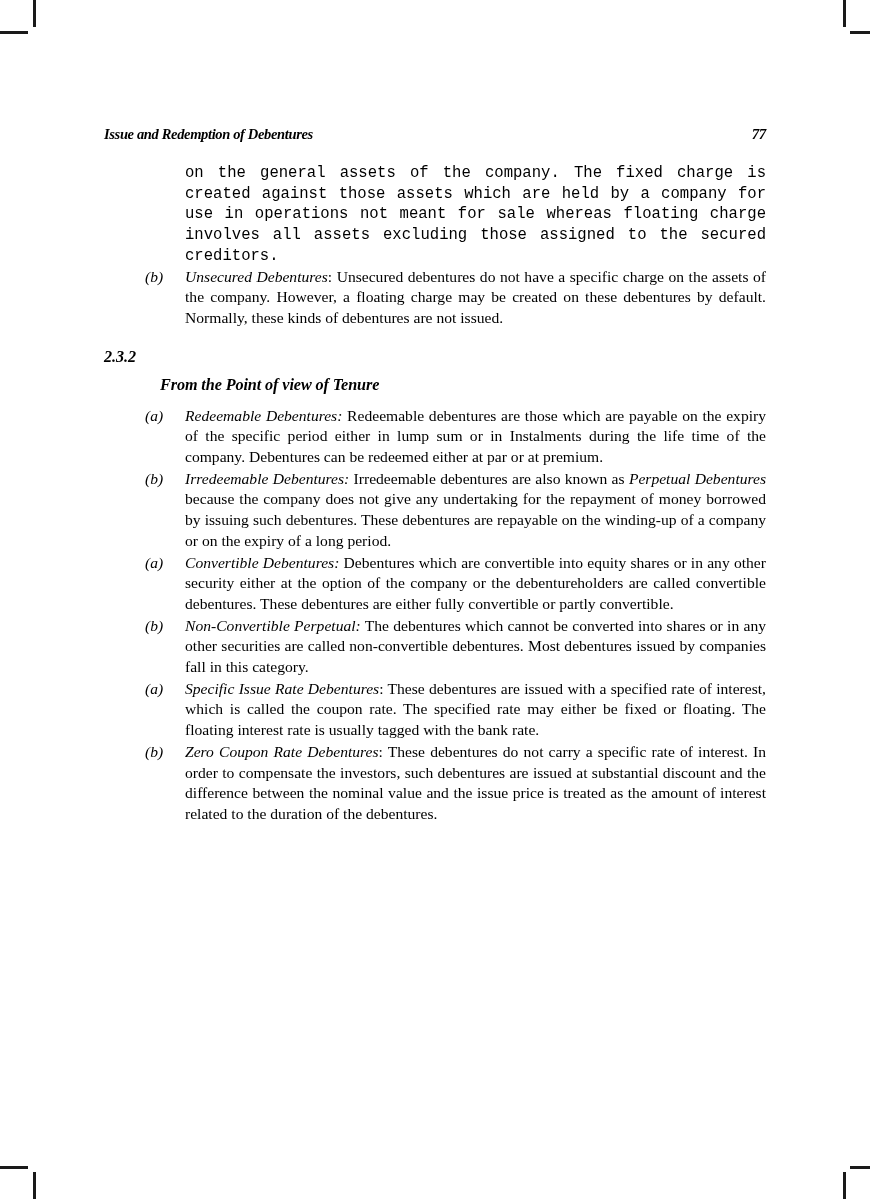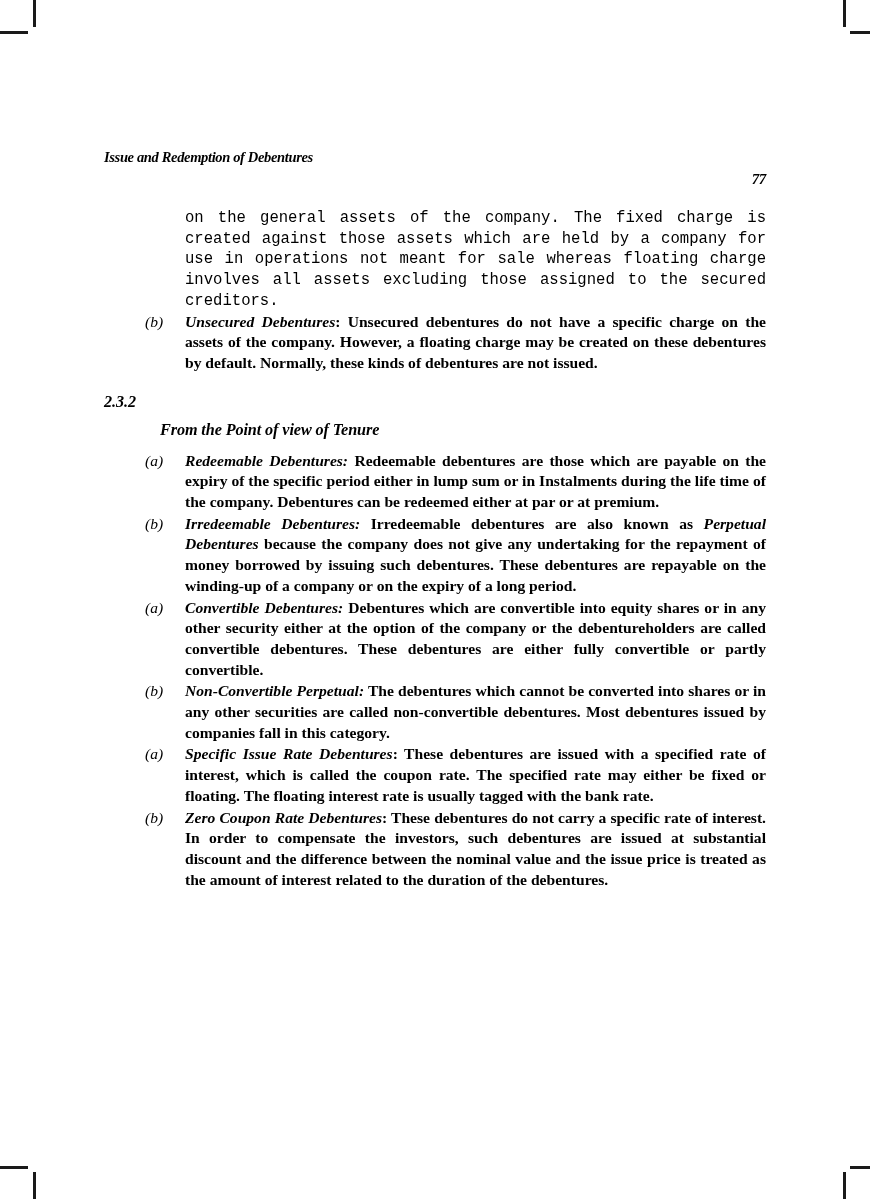--- a/index.html
+++ b/index.html
@@ -43,21 +43,21 @@
     display: flex;
     align-items: center;
     justify-content: space-between;
     font-style: italic;
     font-weight: bold;
     font-size: 14.5px;
     letter-spacing: -0.35px;
     margin-bottom: 20px;
   }
   .runhead-title { white-space: nowrap; }
-  .runhead-folio { font-size: 15px; margin-top: 45px; }
+  .runhead-folio { font-size: 15px; }
 
   
   .heading {
     font-weight: bold;
     font-style: italic;
     font-size: 16.2px;
     letter-spacing: -0.1px;
     margin-top: 19px;
     margin-bottom: 11px;
     display: flex;
@@ -84,21 +84,20 @@
     font-size: 15.5px;
     line-height: 20.7px;
   }
   .item-body {
     flex: 1;
     text-align: justify;
     text-justify: inter-word;
     font-size: 15.6px;
     line-height: 20.7px;
     hyphens: none;
-    font-weight: bold;
   }
   
   .cont {
     margin-left: 81px;
     text-align: justify;
     font-size: 15.6px;
     line-height: 20.7px;
     font-family: Liberation Mono, monospace;
   }
   .lbl { font-style: italic; }

